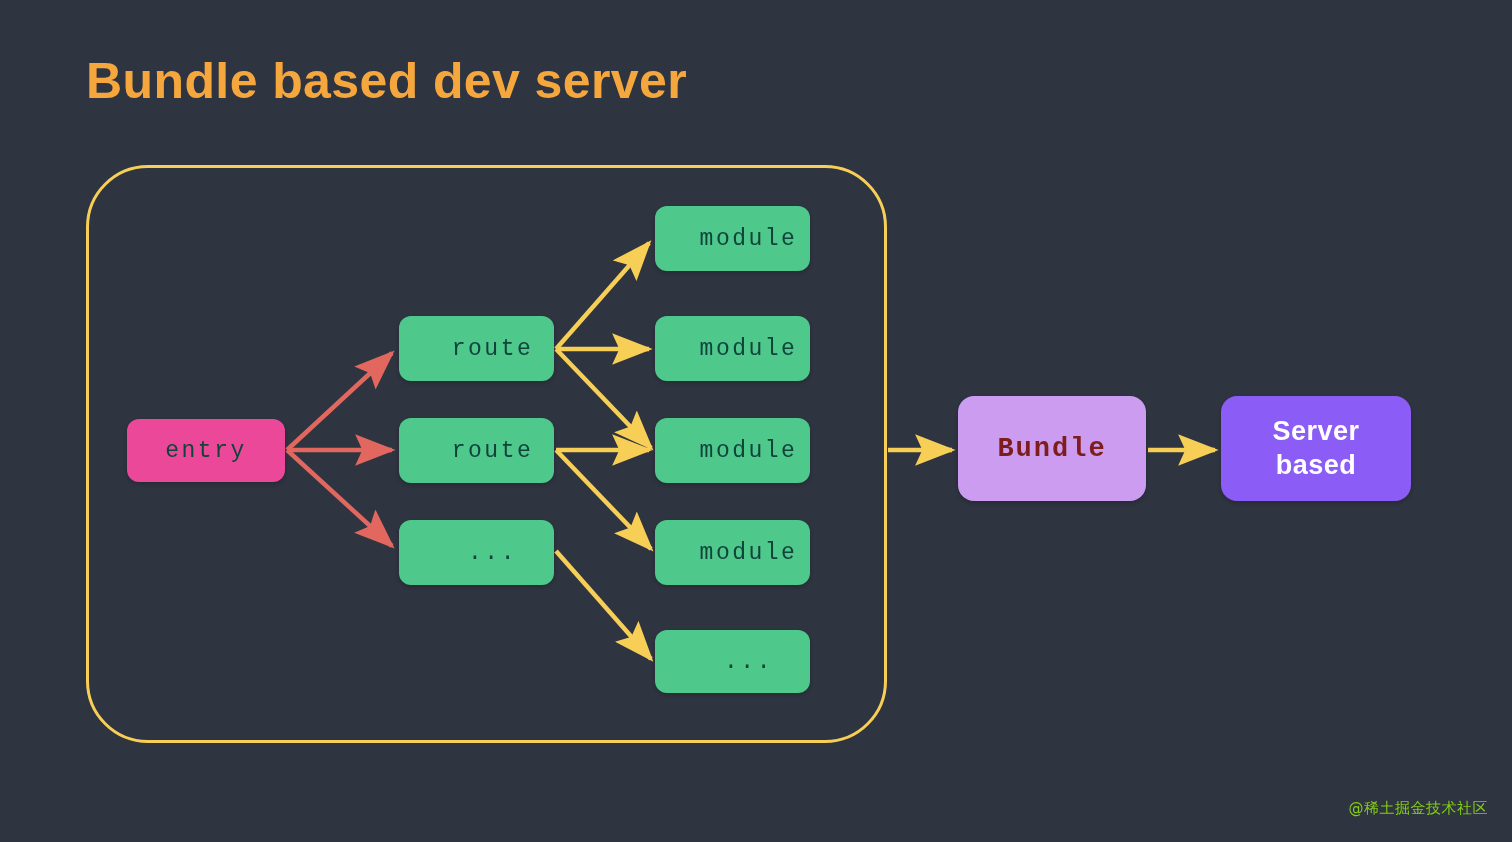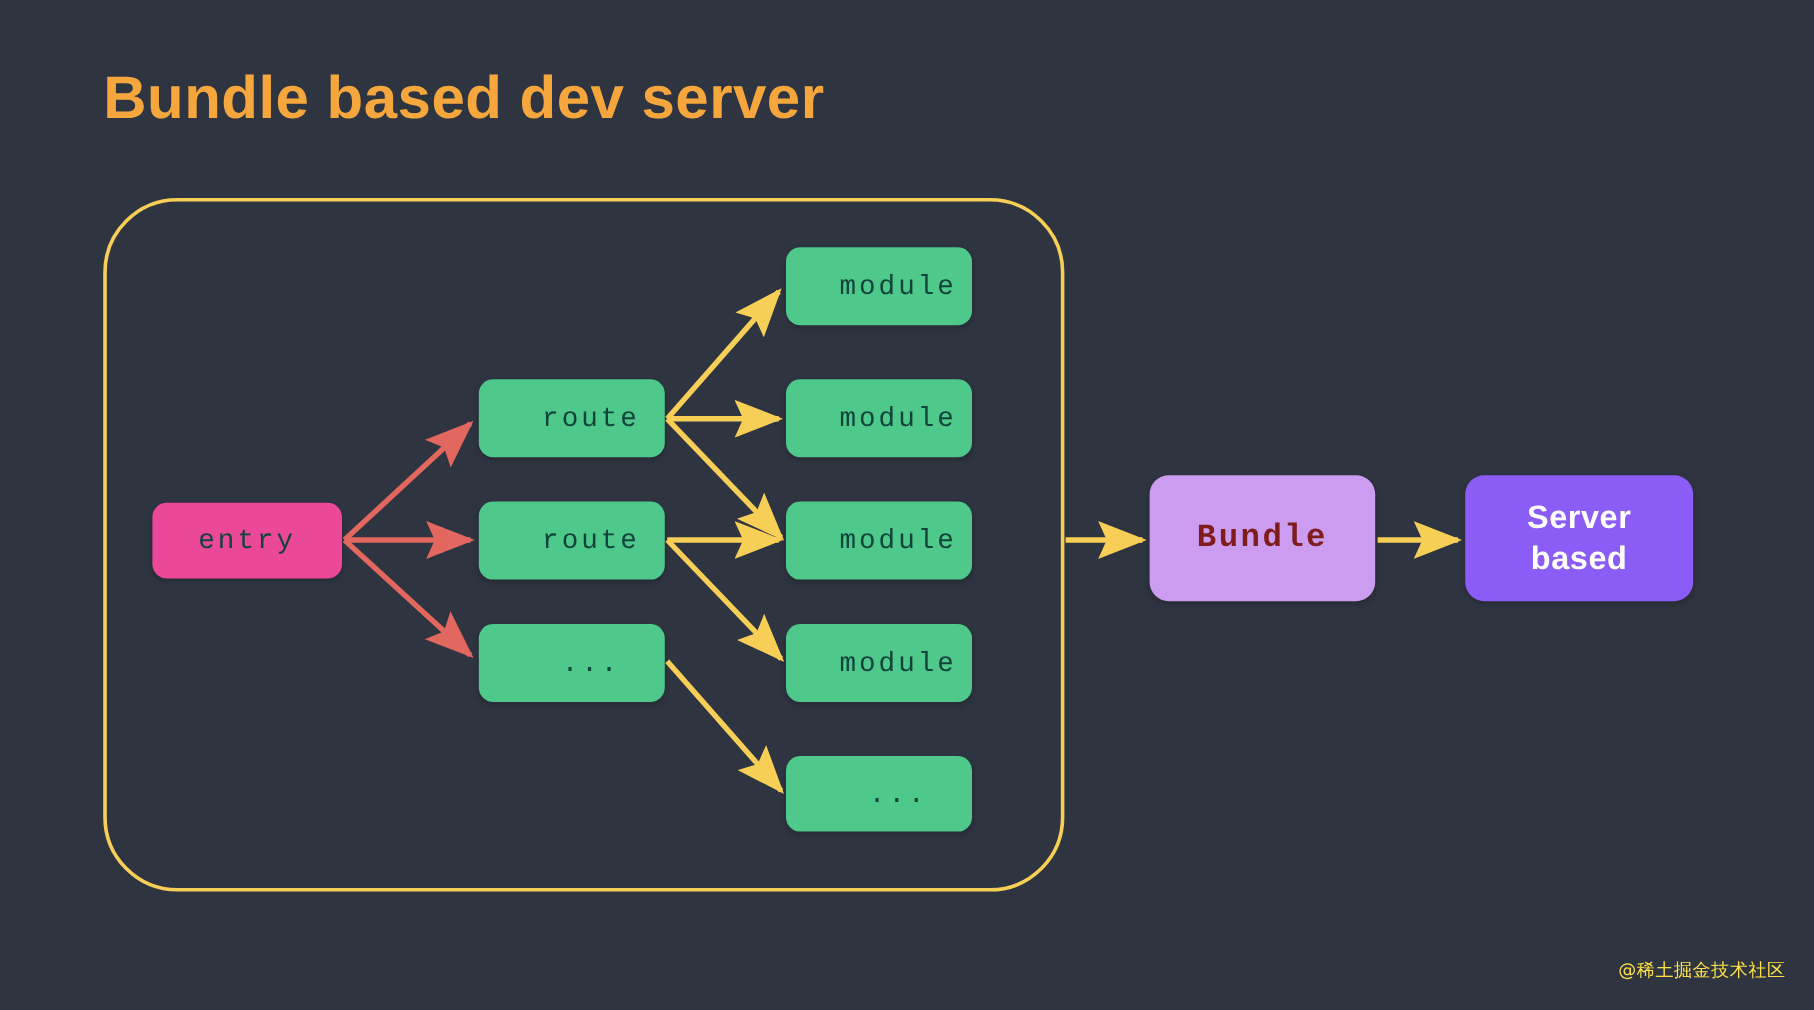--- a/index.html
+++ b/index.html
@@ -126,21 +126,21 @@
   #node-bundle { left: 958px; top: 396px; width: 188px; height: 105px; }
   #node-server { left: 1221px; top: 396px; width: 190px; height: 105px; }
 
   
   #watermark {
     position: absolute;
     right: 24px;
     bottom: 24px;
     font-family: "DejaVu Sans", sans-serif;
     font-size: 15px;
-    color: #fde047;
+    color: #84cc16;
     letter-spacing: 0.5px;
     white-space: nowrap;
   }
 </style>
 </head>
 <body>
 
 <div id="stage">
 
   <div id="slide-title">Bundle based dev server</div>

